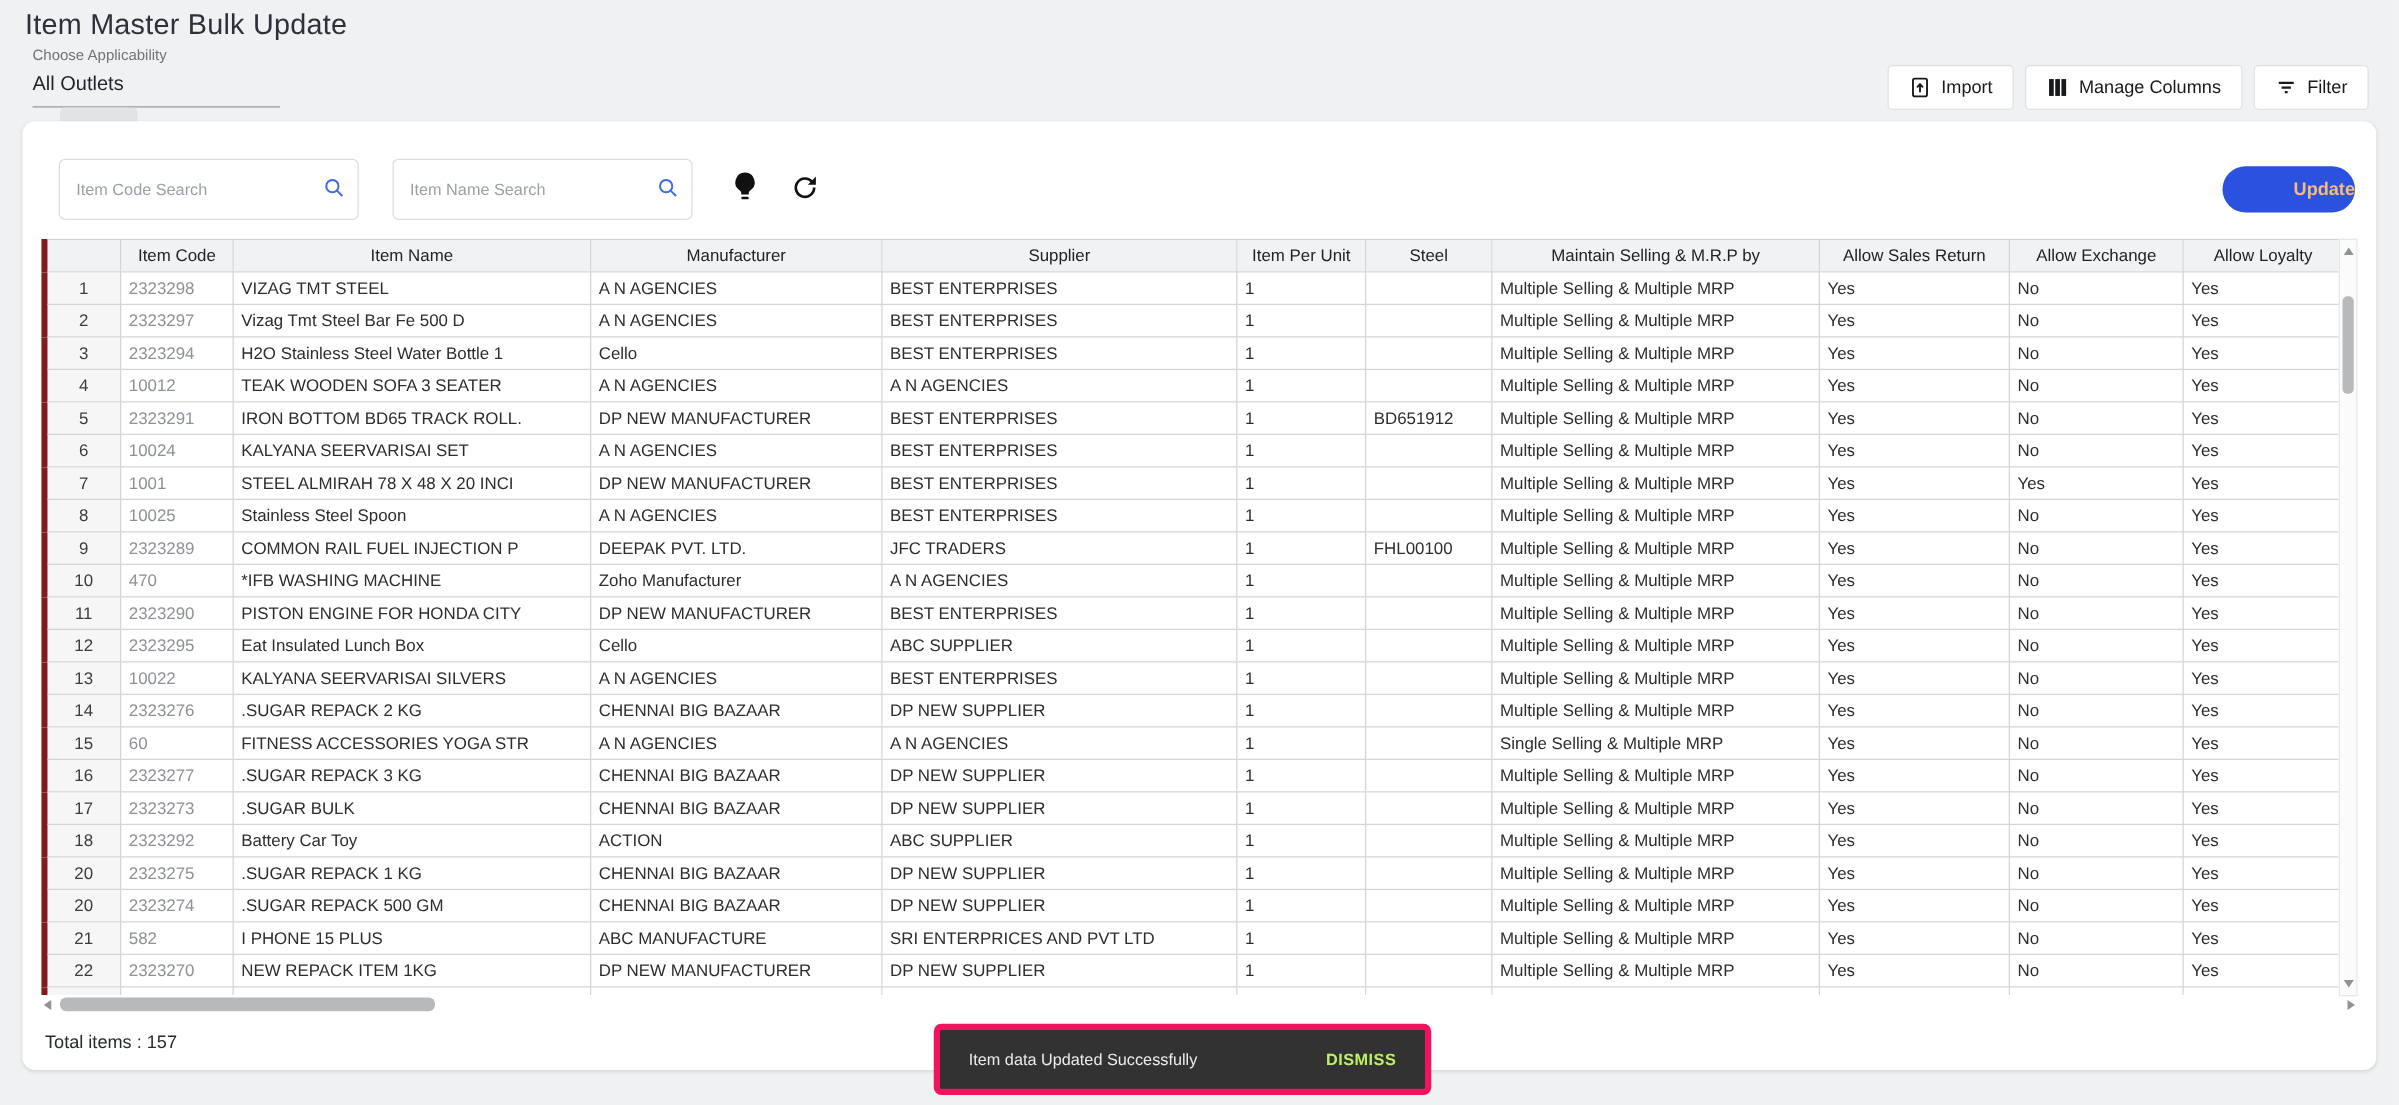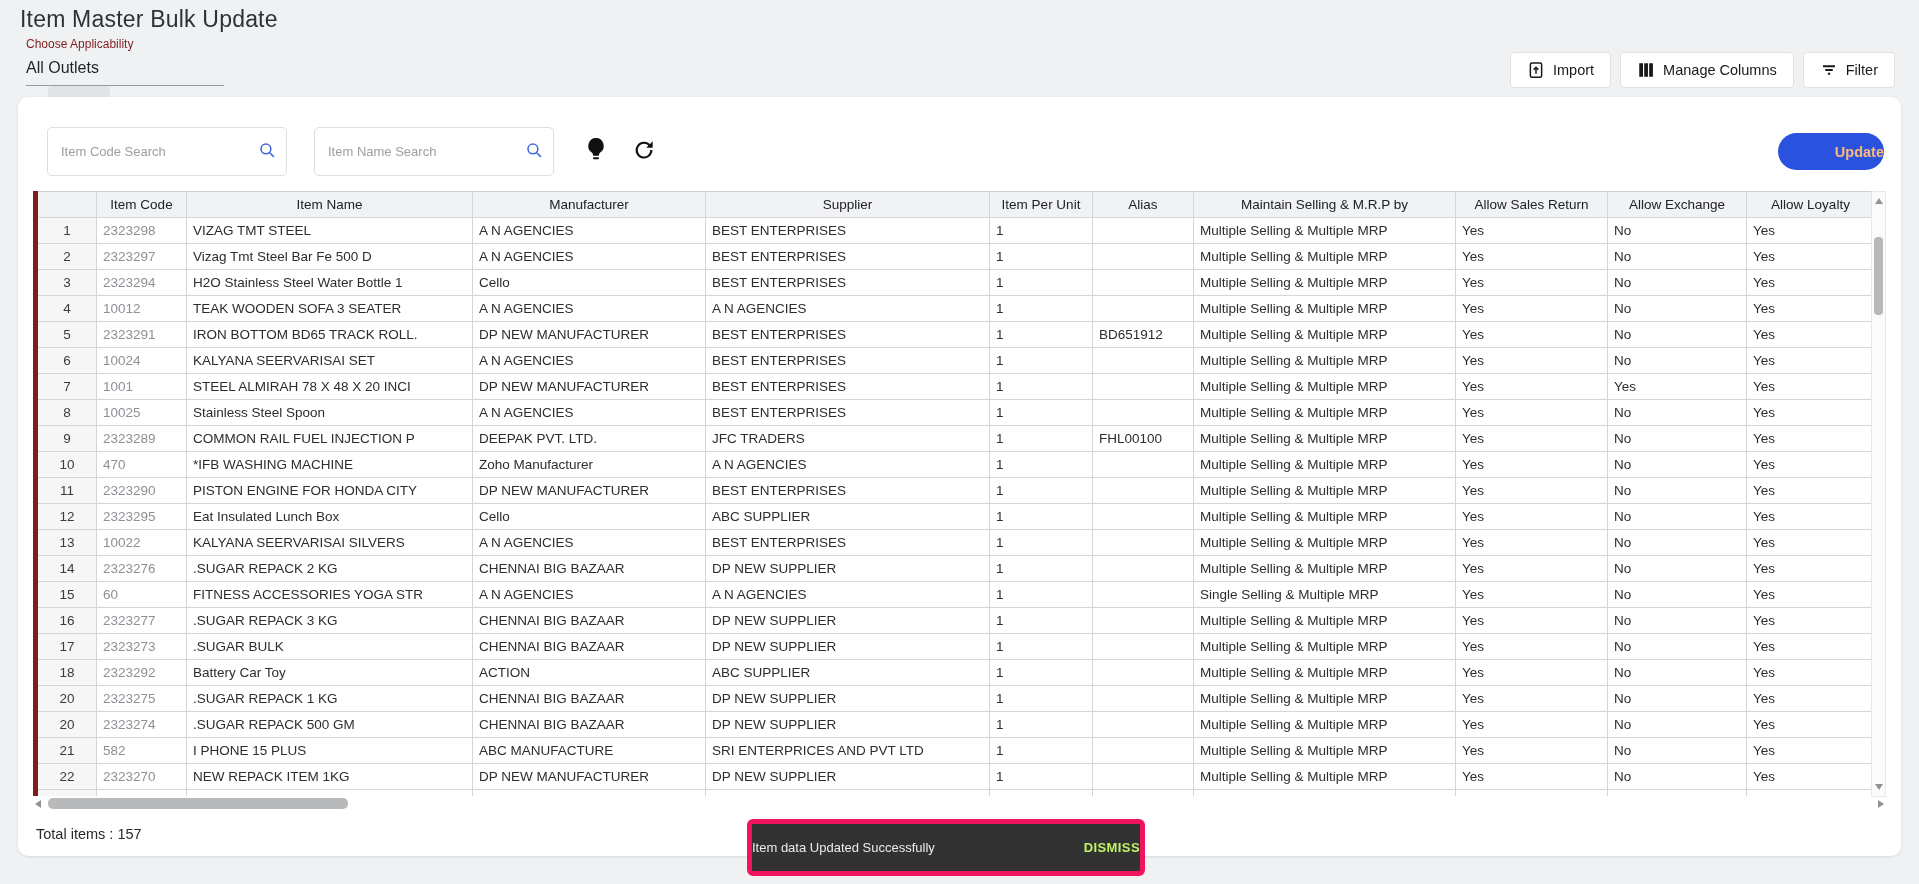--- a/index.html
+++ b/index.html
@@ -1,21 +1,21 @@
 <!DOCTYPE html>
 <html><head>
 <meta charset="utf-8">
 <style>
   * { margin:0; padding:0; box-sizing:border-box; }
   html,body { width:1919px; height:884px; overflow:hidden; background:#eff1f3;
               font-family:"Liberation Sans", sans-serif; color:#26292e; }
 
   
   .page-title { font-size:23px; font-weight:500; color:#2e3238; margin:6px 0 4px 20px; letter-spacing:.2px;}
-  .applic-label { margin-left:26px; font-size:12px; color:#7f1d1d; }
+  .applic-label { margin-left:26px; font-size:12px; color:#737373; }
   .applic-row { margin-left:26px; margin-top:6px; display:flex; align-items:flex-start;flex-direction:column; }
   .select { width:198px; display:flex; align-items:center; justify-content:space-between;
             border-bottom:1px solid #949aa1; padding:2px 2px 8px 0; font-size:16px; color:#1f2328; cursor:pointer;}
   .caret { width:0; height:0; border-left:5px solid transparent; border-right:5px solid transparent;
            border-top:5px solid #6f7square4; border-top-color:#6f747a; margin-right:4px;}
   .go-btn { margin-left:22px; width:62px; height:38px; background:#e2e3e4; border:none; border-radius:4px;
             color:#a9abad; font-size:15px; font-family:Liberation Sans, sans-serif; }
   .top-actions { position:absolute; top:52px; right:24px; display:flex; gap:9px; }
   .tool-btn { display:flex; align-items:center; gap:8px; background:#fff; border:1px solid #e0e1e3;
               border-radius:4px; height:36px; padding:0 16px; font-size:14.5px; color:#17191c; cursor:pointer; font-family:inherit;}
@@ -56,21 +56,21 @@
   .hscroll { position:relative; width:1853px; height:13px; margin-top:1px; }
   .hthumb { position:absolute; left:15px; top:1px; height:11px; width:300px; background:#b7b9bb; border-radius:5px;}
   .arr-l { position:absolute; left:2px; top:3px; width:0; height:0; border-top:4px solid transparent; border-bottom:4px solid transparent; border-right:6px solid #8f9296;}
   .arr-r { position:absolute; right:2px; top:3px; width:0; height:0; border-top:4px solid transparent; border-bottom:4px solid transparent; border-left:6px solid #8f9296;}
 
   .total-items { margin:16px 0 0 18px; font-size:14.5px; color:#26292d; }
 
   
   .snackbar { position:absolute; left:747px; top:819px; width:398px; height:57px; background:#323232;
               border:5px solid #f0145e; border-radius:6px; display:flex; align-items:center;
-              justify-content:space-between; padding:0 0; }
+              justify-content:space-between; padding:0 23px; }
   .snack-msg { font-size:13px; color:#ececec; }
   .snack-action { background:none; border:none; color:#bef264; font-weight:bold; font-size:13px;
                   letter-spacing:.4px; cursor:pointer; font-family:inherit;}
 </style>
 </head>
 <body>
 
 <h1 class="page-title">Item Master Bulk Update</h1>
 <div class="applic-label">Choose Applicability</div>
 <div class="applic-row">
@@ -167,21 +167,21 @@
             <col style="width: 128px;">
           </colgroup>
         <thead>
             <tr id="hdr-row">
               <th></th>
               <th>Item Code</th>
               <th>Item Name</th>
               <th>Manufacturer</th>
               <th>Supplier</th>
               <th>Item Per Unit</th>
-              <th>Alias</th>
+              <th>Steel</th>
               <th>Maintain Selling &amp; M.R.P by</th>
               <th>Allow Sales Return</th>
               <th>Allow Exchange</th>
               <th>Allow Loyalty</th>
             </tr>
           </thead>
         <tbody id="tbl-body">
             <tr>
               <td class="rownum">1</td>
               <td class="c1">2323298</td>

